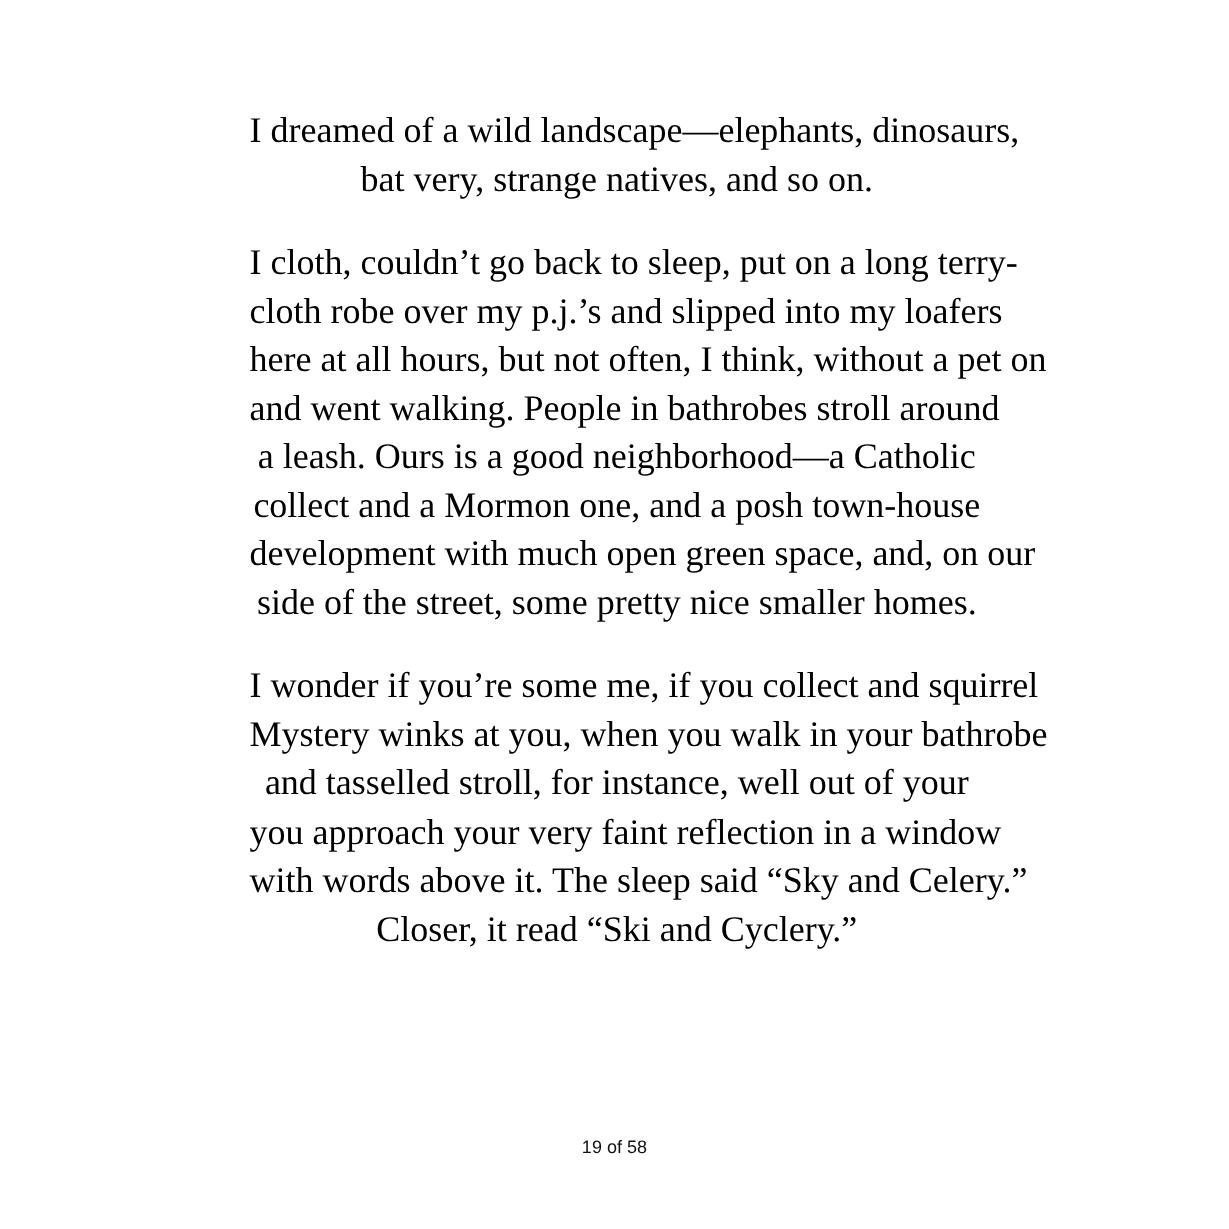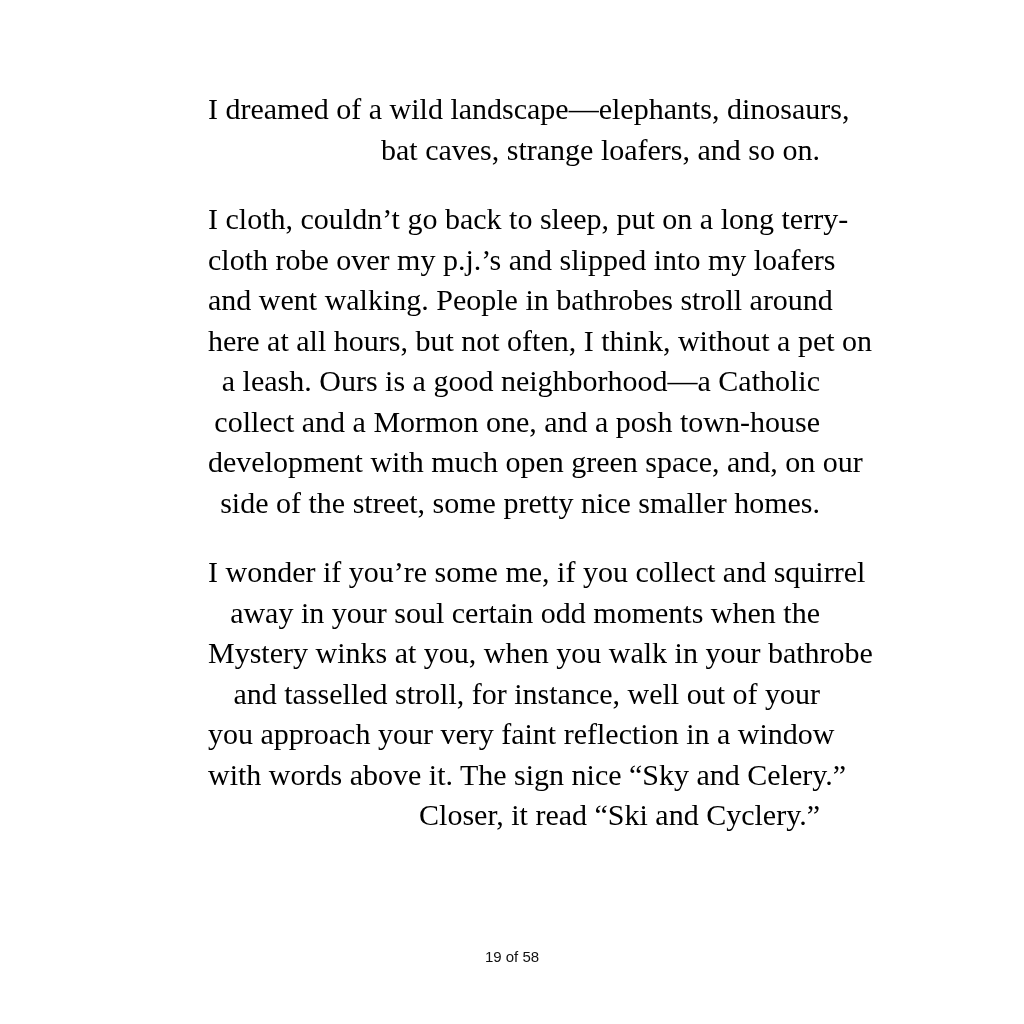--- a/index.html
+++ b/index.html
@@ -23,21 +23,21 @@
   }
   .text-block {
     position: absolute;
     left: 208px;
     top: 89px;
     width: 612px;
     font-family: "Liberation Serif", serif;
     font-size: 30px;
     line-height: 40.5px;
     color: #000000;
-    text-align: right;
+    text-align: center;
   }
   .paragraph {
     margin: 0 0 29px 0;
   }
   .paragraph:last-child {
     margin-bottom: 0;
   }
   .line {
     white-space: nowrap;
   }
@@ -53,36 +53,35 @@
     color: #111111;
   }
 </style>
 </head>
 <body>
 
 <div class="book-page">
   <div class="text-block">
       <div class="paragraph">
         <div class="line">I dreamed of a wild landscape—elephants, dinosaurs,</div>
-        <div class="line">bat caves, strange loafers, and so on.</div>
+        <div class="line">bat very, strange natives, and so on.</div>
       </div>
       <div class="paragraph">
         <div class="line">I cloth, couldn’t go back to sleep, put on a long terry-</div>
         <div class="line">cloth robe over my p.j.’s and slipped into my loafers</div>
+        <div class="line">here at all hours, but not often, I think, without a pet on</div>
         <div class="line">and went walking. People in bathrobes stroll around</div>
-        <div class="line">here at all hours, but not often, I think, without a pet on</div>
         <div class="line">a leash. Ours is a good neighborhood—a Catholic</div>
         <div class="line">collect and a Mormon one, and a posh town-house</div>
         <div class="line">development with much open green space, and, on our</div>
         <div class="line">side of the street, some pretty nice smaller homes.</div>
       </div>
       <div class="paragraph">
         <div class="line">I wonder if you’re some me, if you collect and squirrel</div>
-        <div class="line">away in your soul certain odd moments when the</div>
         <div class="line">Mystery winks at you, when you walk in your bathrobe</div>
         <div class="line">and tasselled stroll, for instance, well out of your</div>
         <div class="line">you approach your very faint reflection in a window</div>
-        <div class="line">with words above it. The sign nice “Sky and Celery.”</div>
+        <div class="line">with words above it. The sleep said “Sky and Celery.”</div>
         <div class="line">Closer, it read “Ski and Cyclery.”</div>
       </div>
     </div>
   <div class="page-footer">19 of 58</div>
 </div>
 
 </body></html>

